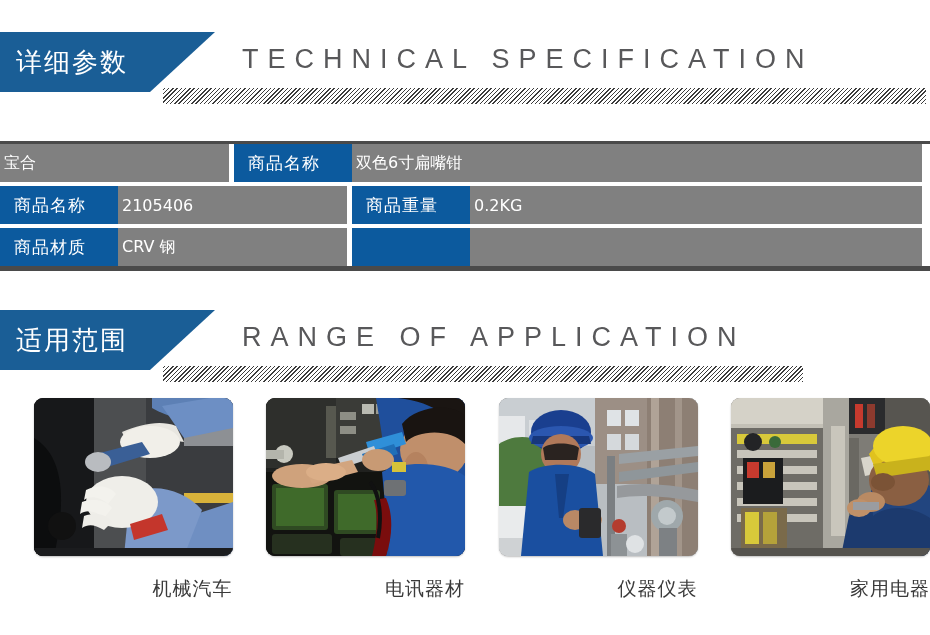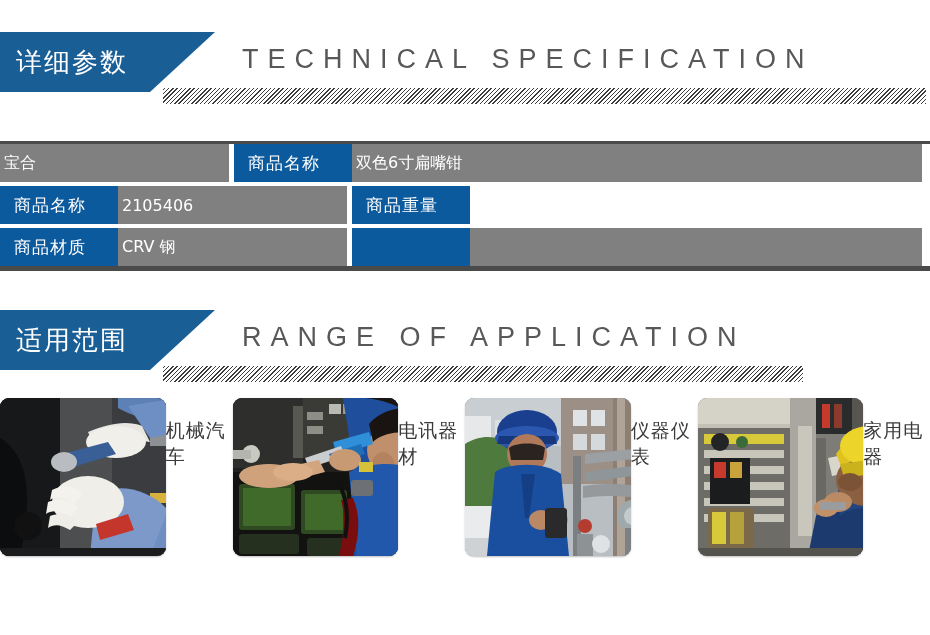--- a/index.html
+++ b/index.html
@@ -85,21 +85,21 @@
     box-sizing:border-box;
     font-family:"DejaVu Sans","Liberation Sans",sans-serif;
   }
   .cell-value.v-left{width:229px;flex:0 0 229px;}
   .cell-value.v-right{flex:1 1 auto;margin-right:8px;}
   .cell-label.l-right{flex:0 0 118px;}
   .gap-white{flex:0 0 5px;background:#ffffff;}
 
   
   .gallery{position:absolute;left:0;width:930px;display:flex;}
-  .gal-item{width:232.5px;display:flex;align-items:flex-start;}
+  .gal-item{width:232.5px;display:flex;flex-direction:column;align-items:flex-end;}
   .photo{
     width:199px;height:158px;
     border-radius:9px;
     overflow:hidden;
     position:relative;
     background:#333;
     box-shadow:0 1px 2px rgba(0,0,0,.25);
   }
   .photo svg{display:block;width:199px;height:158px;}
   .caption{
@@ -130,20 +130,21 @@
       <div class="gap-white"></div>
       <div class="cell-label l-right">商品名称</div>
       <div class="cell-value v-right">双色6寸扁嘴钳</div>
     </div>
 
     <div class="spec-row">
       <div class="cell-label">商品名称</div>
       <div class="cell-value v-left">2105406</div>
       <div class="gap-white"></div>
       <div class="cell-label l-right">商品重量</div>
+      <div class="cell-value v-right">0.2KG</div>
     </div>
 
     <div class="spec-row">
       <div class="cell-label">商品材质</div>
       <div class="cell-value v-left">CRV 钢</div>
       <div class="gap-white"></div>
       <div class="cell-label l-right"></div>
       <div class="cell-value v-right"></div>
     </div>
 

